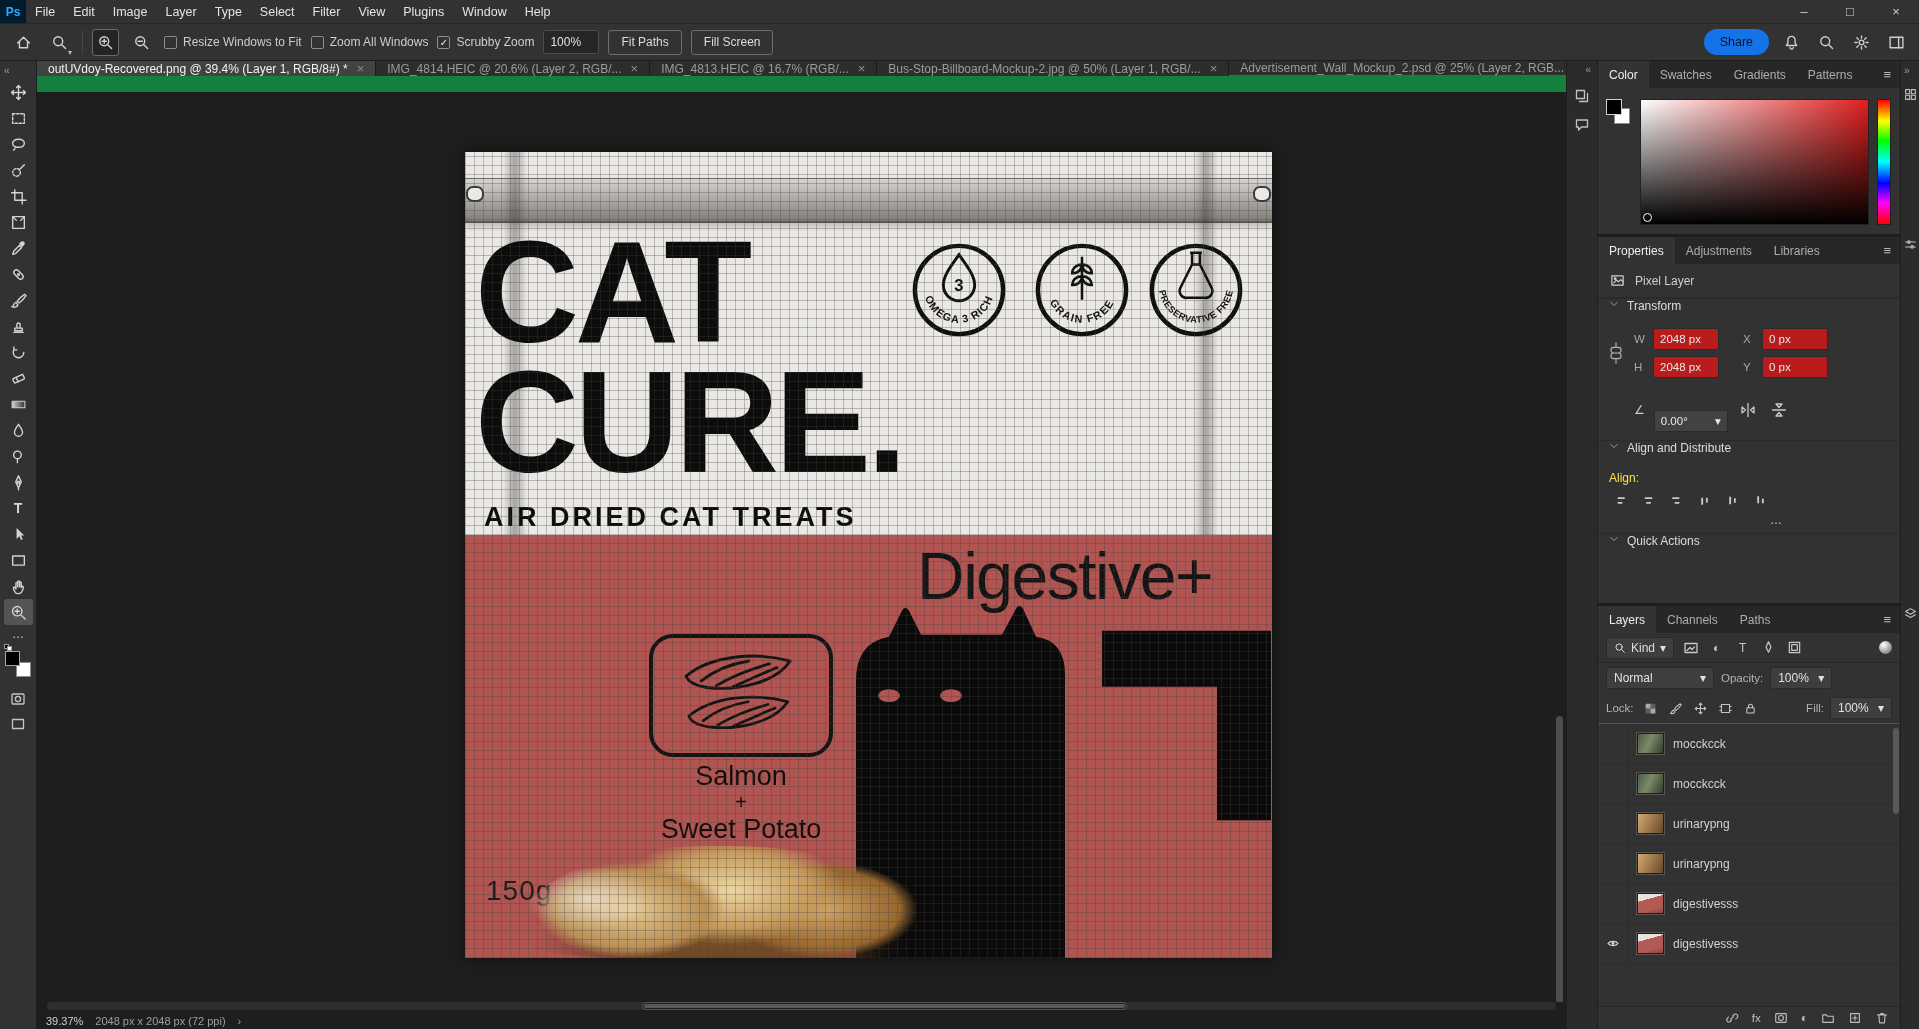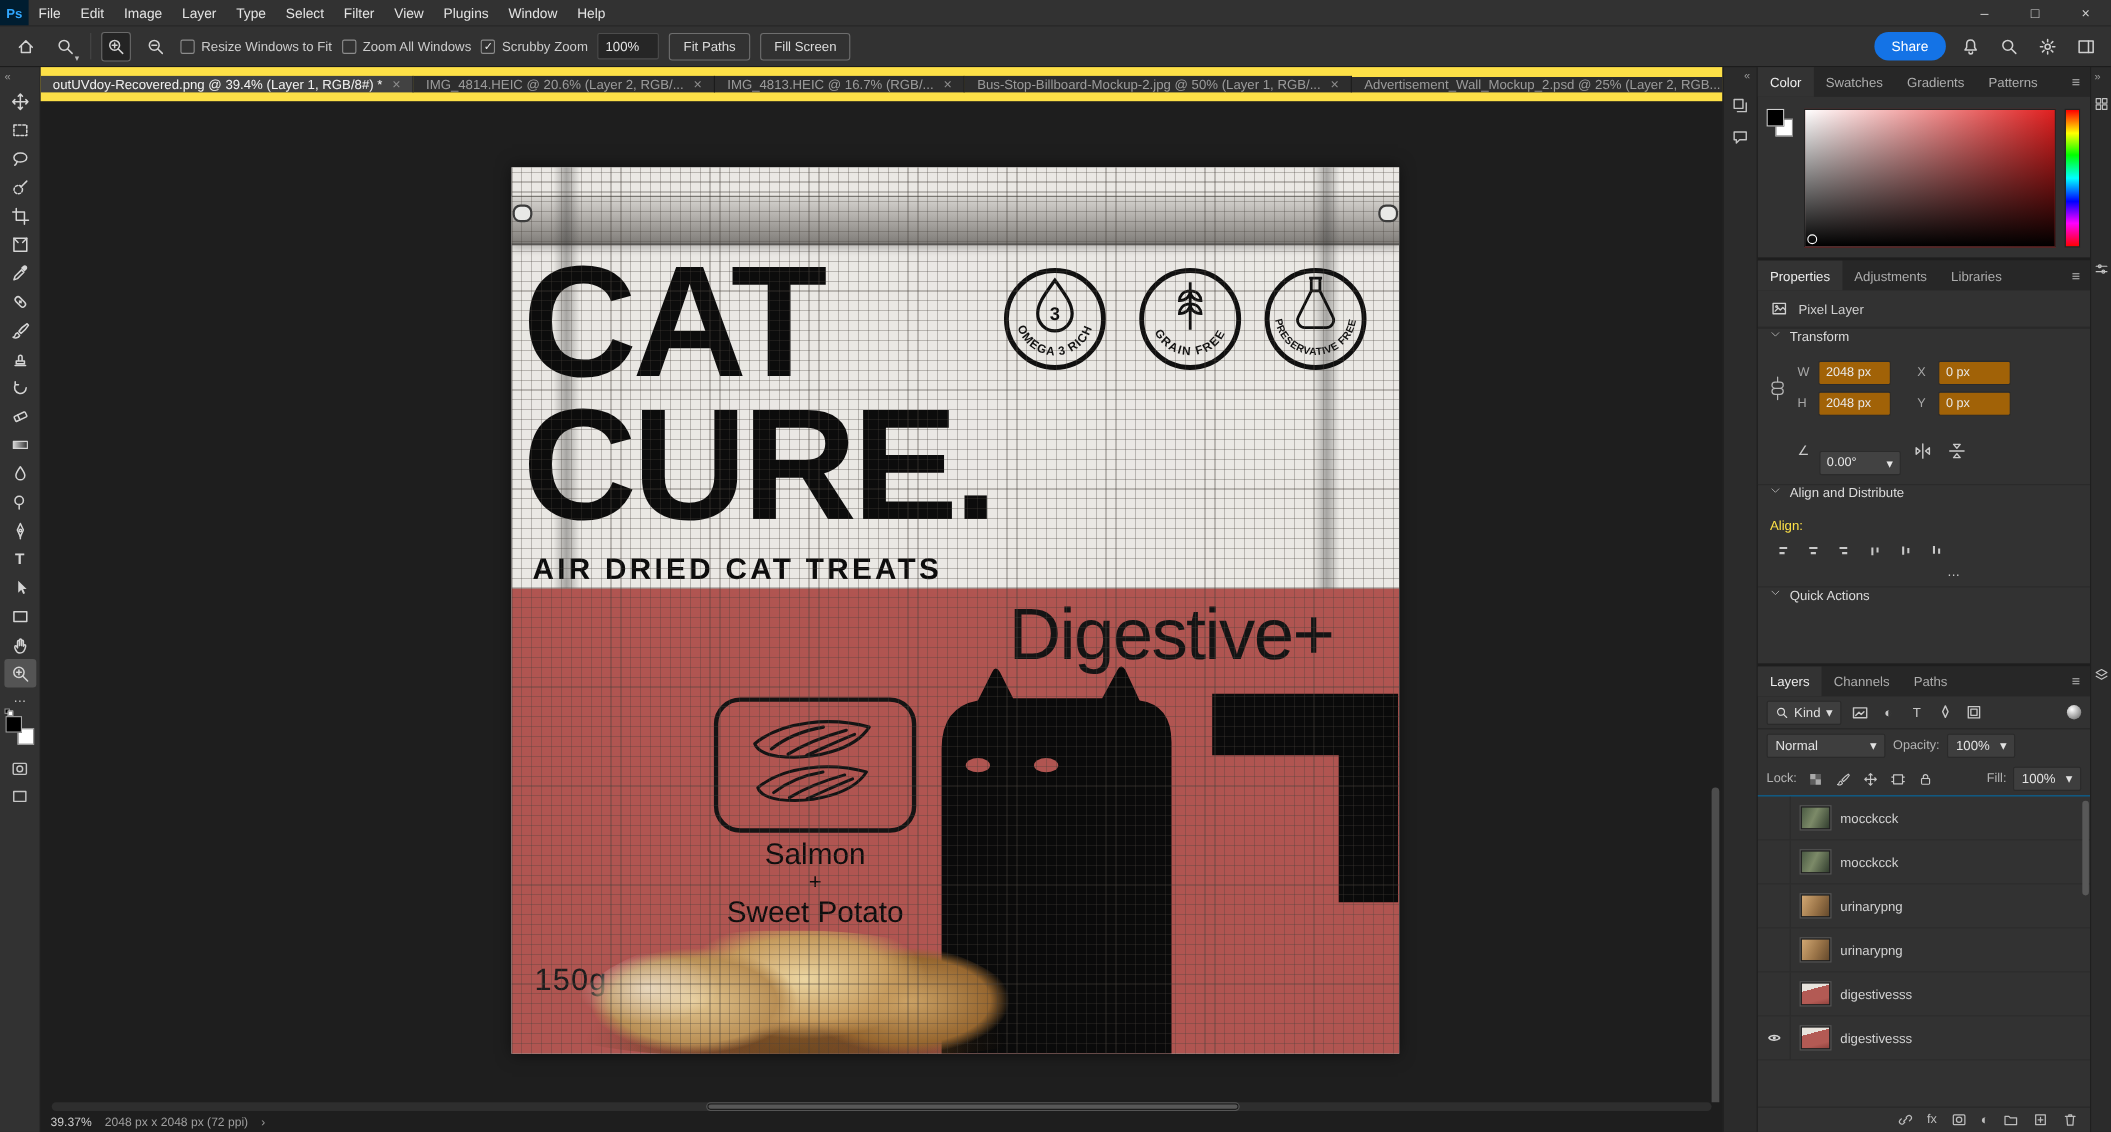--- a/index.html
+++ b/index.html
@@ -18,21 +18,21 @@
   .optionsbar { height:37px; background:#323232; border-bottom:1px solid #1c1c1c; display:flex; align-items:center; padding:0 10px; gap:9px; flex:0 0 auto; }
   .icon-btn { width:27px; height:27px; display:flex; align-items:center; justify-content:center; border-radius:3px; color:#d2d2d2; position:relative; }
   .icon-btn.pressed { background:#242424; border:1px solid #6a6a6a; }
   .tool-caret { position:absolute; right:1px; bottom:-1px; font-size:8px; color:#bbb; }
   .opt-sep { width:1px; height:24px; background:#474747; }
   .cb-row { display:flex; align-items:center; gap:6px; color:#cccccc; font-size:12px; }
   .cb { width:13px; height:13px; border:1px solid #8d8d8d; border-radius:2px; display:flex; align-items:center; justify-content:center; font-size:10px; color:#eee; background:transparent; }
   .zoom-field { width:56px; height:24px; background:#262626; border:1px solid #4c4c4c; border-radius:2px; display:flex; align-items:center; padding:0 6px; color:#e2e2e2; }
   .opt-btn { height:25px; padding:0 12px; border:1px solid #6e6e6e; border-radius:3px; display:flex; align-items:center; color:#dcdcdc; font-size:12px; }
   .ob-spacer { flex:1; }
-  .share-btn { height:26px; padding:12px 16px; background:#1473e6; color:#ffffff; border-radius:13px; display:flex; align-items:center; font-size:12.5px; }
+  .share-btn { height:26px; padding:12px 16px; background:#1473e6; color:#0f172a; border-radius:13px; display:flex; align-items:center; font-size:12.5px; }
   .hdr-ico { width:26px; height:26px; display:flex; align-items:center; justify-content:center; color:#cfcfcf; }
 
   
   .workspace { flex:1; display:flex; min-height:0; }
 
   
   .toolbar { width:37px; flex:0 0 auto; background:#323232; border-right:1px solid #1f1f1f; display:flex; flex-direction:column; align-items:center; padding-top:3px; }
   .tb-collapse { align-self:flex-start; padding:1px 4px 3px; color:#9a9a9a; font-size:10px; letter-spacing:-1px; }
   .tool { width:29px; height:26px; display:flex; align-items:center; justify-content:center; border-radius:3px; color:#d4d4d4; }
   .tool.active { background:#545454; }
@@ -41,21 +41,21 @@
   .fgbg .bg-sw { position:absolute; right:0; bottom:0; width:15px; height:15px; background:#fff; border:1px solid #8a8a8a; }
   .fgbg .fg-sw { position:absolute; left:0; top:0; width:15px; height:15px; background:#000; border:1px solid #a5a5a5; }
   .fgbg .mini-def { position:absolute; left:-1px; top:-7px; width:9px; height:6px; }
   .fgbg .mini-def i { position:absolute; width:5px; height:5px; border:1px solid #999; display:block; }
   .fgbg .mini-def i.b { left:0; top:0; background:#000; }
   .fgbg .mini-def i.w { left:3px; top:2px; background:#fff; }
   .tb-misc { margin-top:14px; display:flex; flex-direction:column; gap:9px; align-items:center; color:#c6c6c6; }
 
   
   .canvas-col { flex:1; min-width:0; display:flex; flex-direction:column; background:#1e1e1e; }
-  .tabbar { height:31px; flex:0 0 auto; background:#fde047; display:flex; align-items:center; overflow:hidden; }
+  .tabbar { height:31px; flex:0 0 auto; background:#15803d; display:flex; align-items:flex-start; overflow:hidden; }
   .tab { display:flex; align-items:center; gap:9px; padding:0 11px; background:#2d2d2d; color:#9c9c9c; font-size:12px; border-right:1px solid #1b1b1b; white-space:nowrap; }
   .tab.active { background:#424242; color:#f2f2f2; }
   .tab .close { color:#8d8d8d; font-size:13px; }
   .viewport { position:relative; flex:1; overflow:hidden; }
   .vscroll { position:absolute; right:3px; top:624px; width:7px; height:290px; background:#4d4d4d; border-radius:4px; }
   .hscroll { height:8px; flex:0 0 auto; position:relative; margin:0 10px 2px; background:#2e2e2e; border-radius:4px; }
   .hscroll .thumb { position:absolute; left:587px; width:483px; top:1px; height:6px; background:#585858; border-radius:3px; }
   .statusbar { height:17px; flex:0 0 auto; display:flex; align-items:center; gap:12px; padding:0 9px; font-size:11px; color:#9f9f9f; }
   .statusbar .zoom { color:#cdcdcd; }
 
@@ -120,21 +120,21 @@
   
   .props-panel { height:369px; }
   .prop-layer-row { height:34px; display:flex; align-items:center; gap:9px; padding:0 11px; color:#cfcfcf; border-bottom:1px solid #2a2a2a; }
   .section-hdr { height:28px; display:flex; align-items:flex-start; gap:8px; padding:0 11px; color:#dcdcdc; border-top:1px solid #2a2a2a; }
   .section-hdr:first-of-type { border-top:none; }
   .chev { color:#b0b0b0; }
   .transform-wrap { position:relative; padding:2px 10px 8px 36px; }
   .chain-ico { position:absolute; left:11px; top:14px; color:#b5b5b5; }
   .t-row { display:flex; align-items:center; gap:7px; margin-bottom:6px; }
   .t-label { width:12px; color:#a8a8a8; font-size:11.5px; }
-  .t-field { width:66px; height:22px; background:#a16207; border:1px solid #2b2b2b; border-radius:2px; display:flex; align-items:center; padding:0 6px; color:#e8e8e8; font-size:11.5px; }
+  .t-field { width:66px; height:22px; background:#b91c1c; border:1px solid #2b2b2b; border-radius:2px; display:flex; align-items:center; padding:0 6px; color:#e8e8e8; font-size:11.5px; }
   .t-gap { width:10px; }
   .angle-row { display:flex; align-items:center; gap:9px; margin-top:9px; color:#c9c9c9; }
   .angle-field { width:74px; height:22px; background:#424242; border:1px solid #2b2b2b; border-radius:2px; display:flex; align-items:center; justify-content:space-between; padding:0 6px; color:#e8e8e8; font-size:11.5px;margin-top:23px; }
   .flip-ico { width:22px; height:20px; display:flex; align-items:center; justify-content:center; color:#c9c9c9; }
   .align-label-row { padding:3px 11px 2px; color:#fde047; }
   .align-row { display:flex; gap:6px; padding:3px 11px 2px; color:#c9c9c9; }
   .mini-btn { width:22px; height:20px; display:flex; align-items:center; justify-content:center; border-radius:2px; }
   .dots-row { padding:1px 0 6px 172px; color:#c9c9c9; letter-spacing:2px; }
 
   

